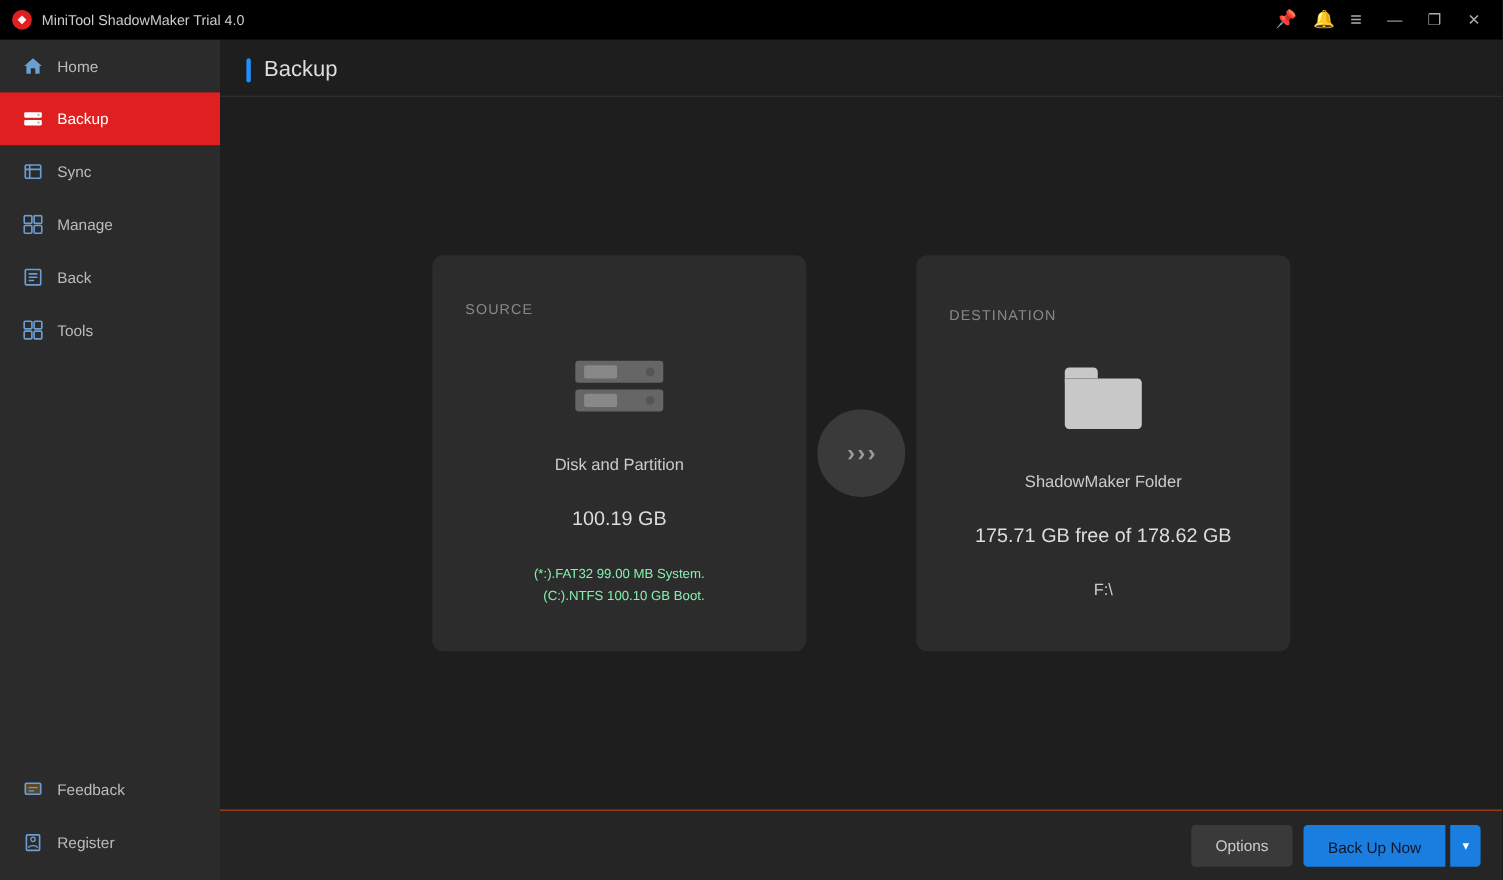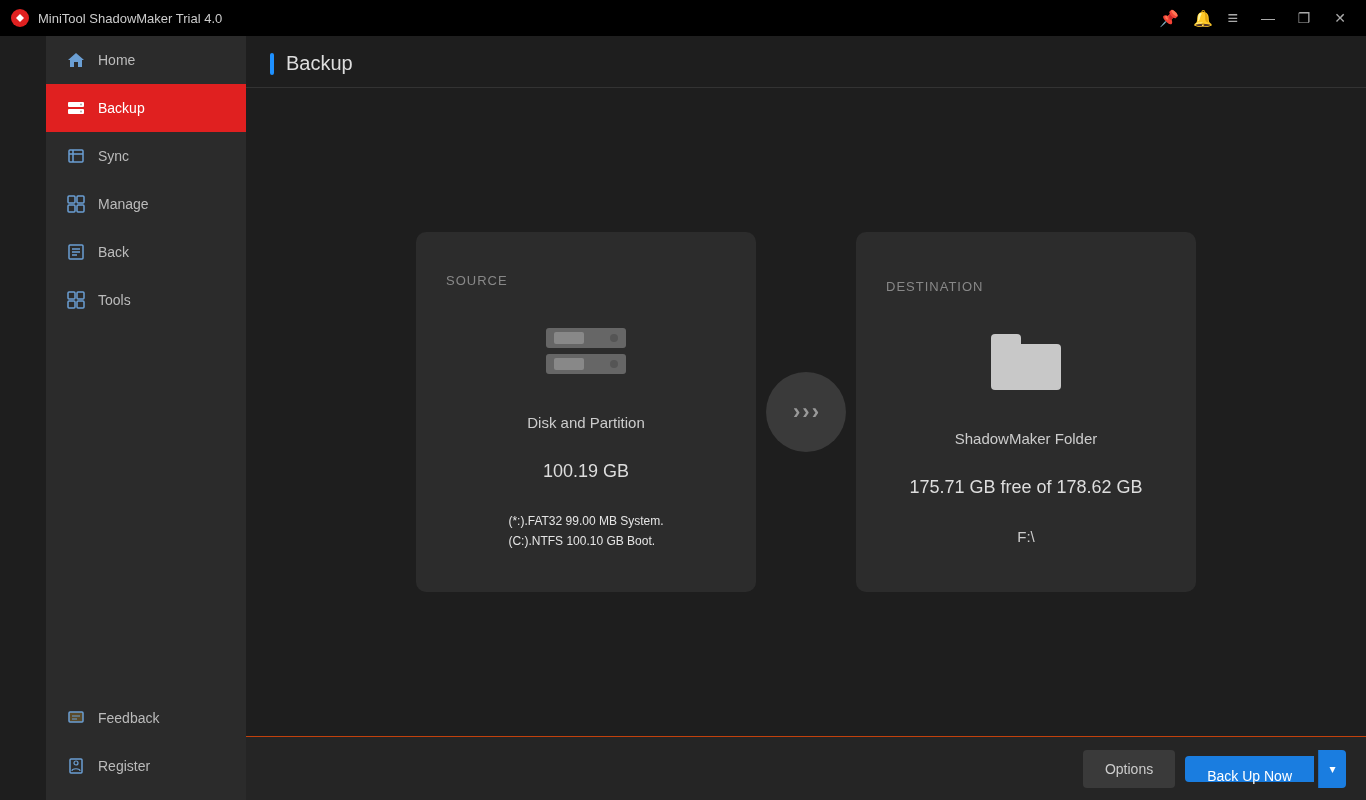--- a/index.html
+++ b/index.html
@@ -50,21 +50,20 @@
       display: flex;
       align-items: center;
       justify-content: center;
     }
 
     
     #main-layout {
       display: flex;
       flex: 1;
       overflow: hidden;
-      margin-left: 46px;
     }
 
     
     #sidebar {
       width: 200px;
       background: #2b2b2b;
       display: flex;
       flex-direction: column;
       flex-shrink: 0;
     }
@@ -239,22 +238,22 @@
       text-align: left;
     }
     .card-size-text {
       font-size: 18px;
       color: #ddd;
       font-weight: 500;
       text-align: center;
     }
     .card-sub-text {
       font-size: 12px;
-      color: #e5e5e5;
-      text-align: left;
+      color: #86efac;
+      text-align: right;
       line-height: 1.6;
     }
     .card-path-text {
       font-size: 15px;
       color: #ccc;
       text-align: center;
     }
 
     
     .arrow-connector {
@@ -297,25 +296,25 @@
       padding: 0 22px;
       background: #3a3a3a;
       border: none;
       color: #ccc;
       font-size: 14px;
       border-radius: 4px;
       cursor: pointer;
       margin-right: 6px;
     }
     .btn-backup-main {
-      height: 26px;
+      height: 38px;
       padding: 12px 22px;
       background: #1a7de0;
       border: none;
-      color: #ffffff;
+      color: #0f172a;
       font-size: 14px;
       border-radius: 4px 0 0 4px;
       cursor: pointer;
     }
     .btn-backup-dropdown {
       height: 38px;
       width: 28px;
       background: #1a7de0;
       border: none;
       border-left: 1px solid #1a6bc0;

